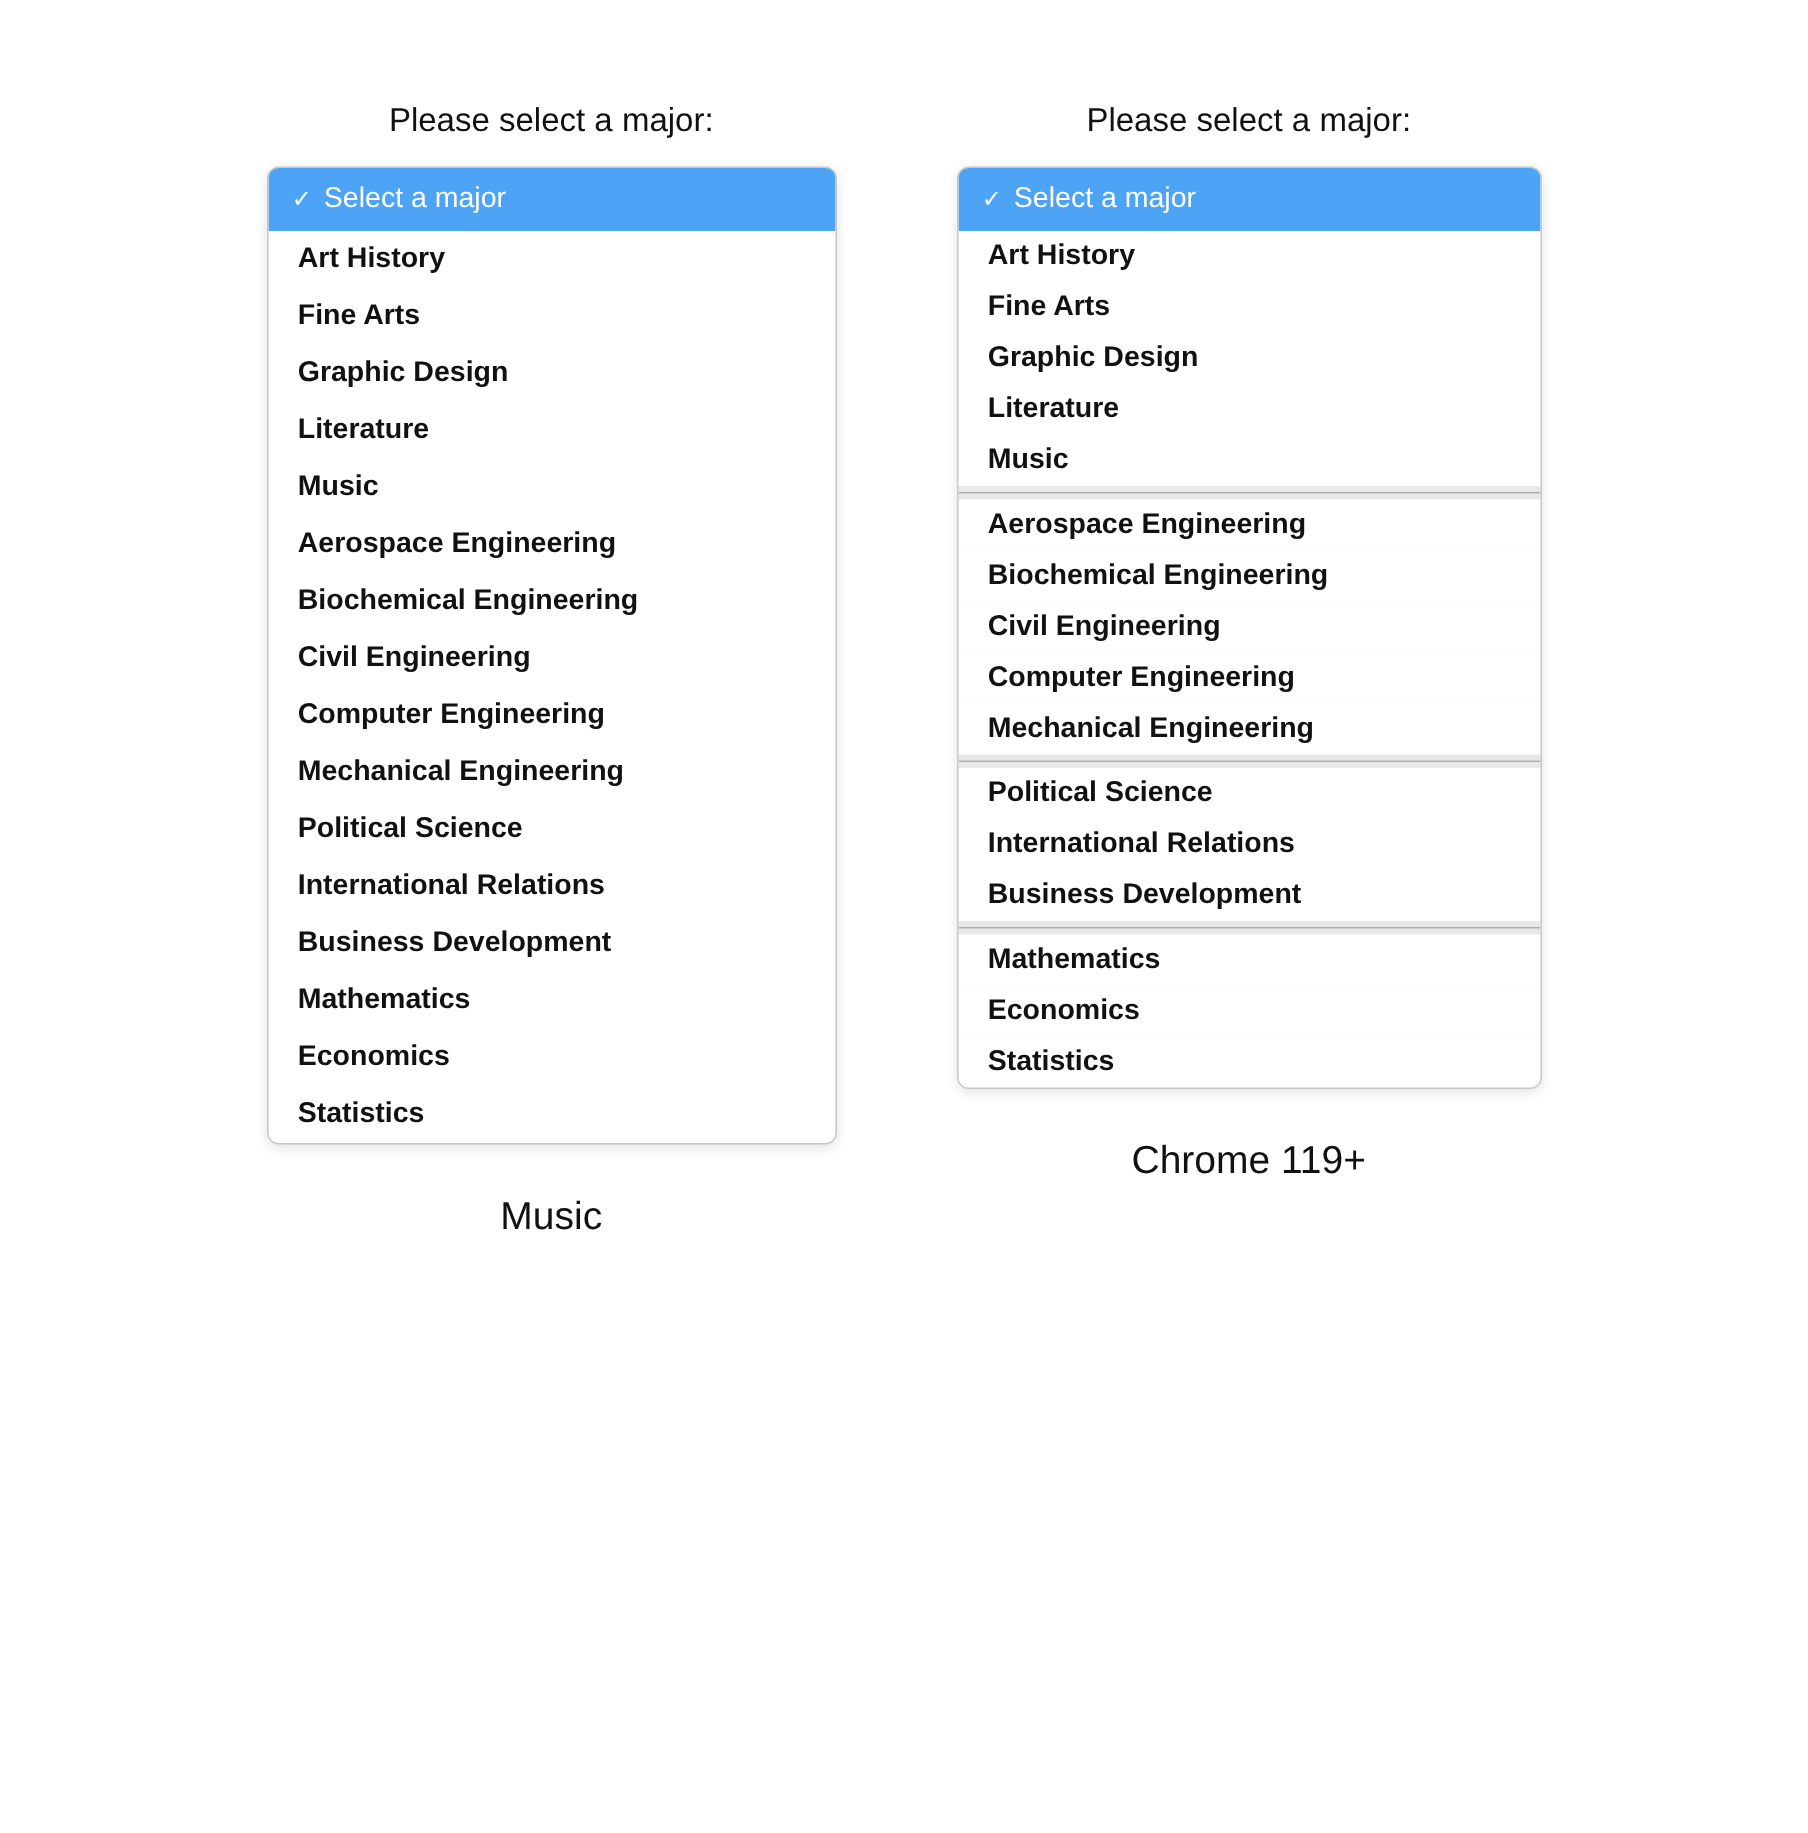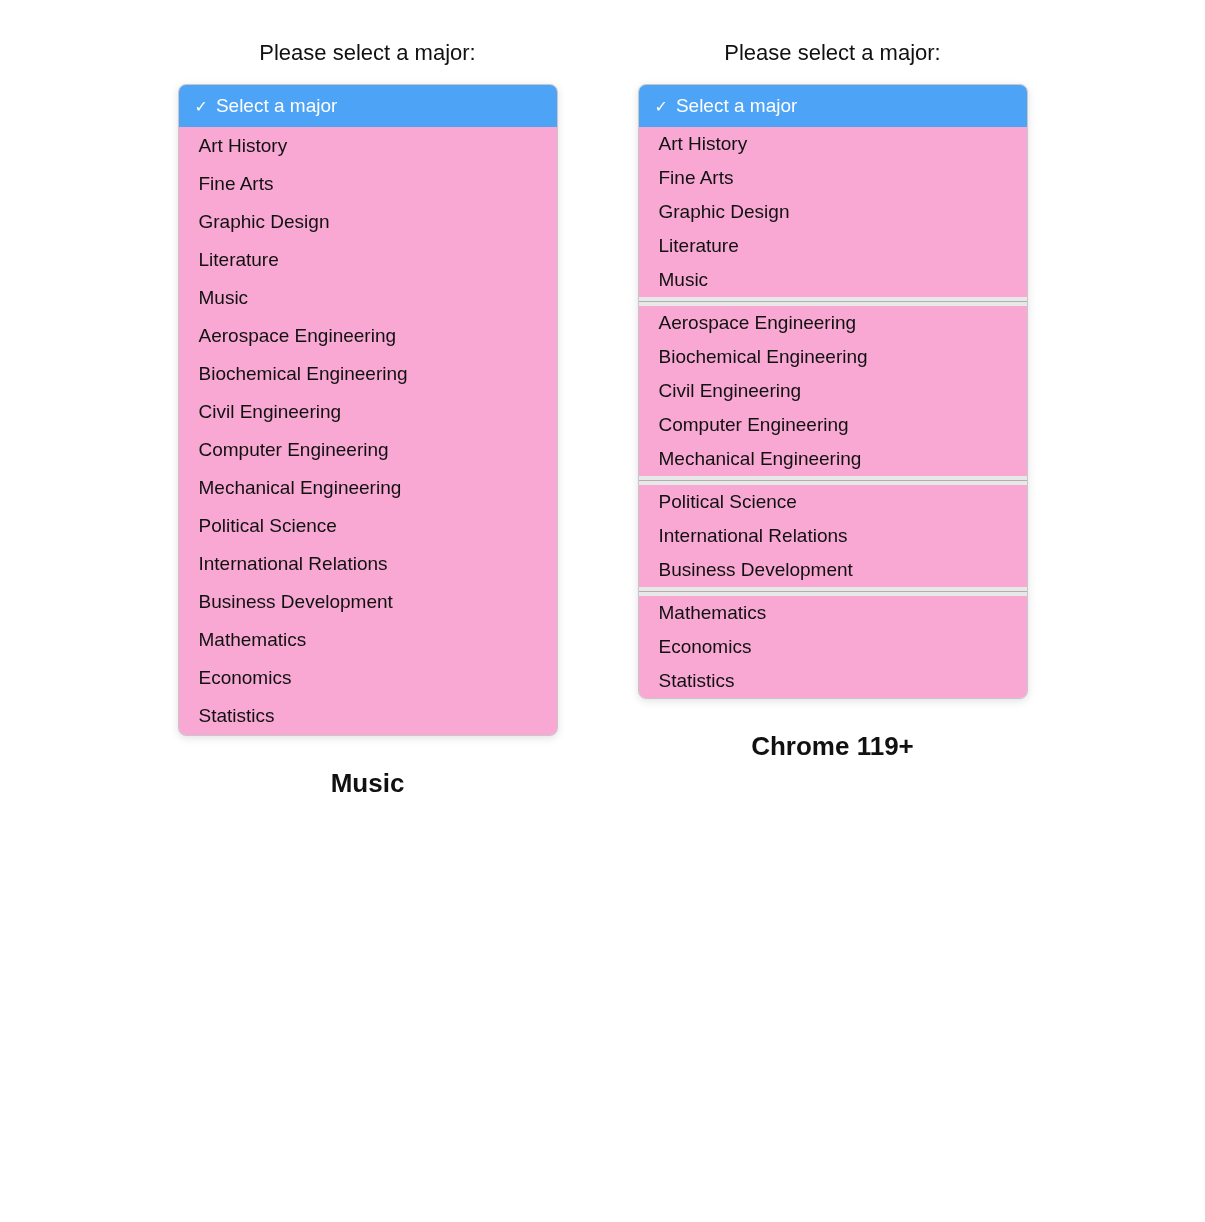--- a/index.html
+++ b/index.html
@@ -21,33 +21,34 @@
       justify-content: center;
       width: 100%;
       max-width: 1160px;
     }
 
     .column {
       display: flex;
       flex-direction: column;
       align-items: center;
       gap: 14px;
+      margin-top: 27px;
     }
 
     .label {
       font-size: 22px;
       font-weight: 500;
       color: #111;
       text-align: center;
       margin-bottom: 4px;
     }
 
     .caption {
       font-size: 26px;
-      font-weight: 700;
+      font-weight: 400;
       color: #111;
       text-align: center;
       margin-top: 18px;
     }
 
     
     .dropdown-box {
       background: #e8e8e8;
       border-radius: 8px;
       overflow: hidden;
@@ -69,25 +70,26 @@
       display: flex;
       align-items: center;
       gap: 8px;
     }
 
     .checkmark {
       font-size: 16px;
     }
 
     .option-item {
-      background: #f9a8d4;
+      background: #ffffff;
       padding: 8px 20px;
       font-size: 19px;
       color: #111;
       cursor: pointer;
+      font-weight: bold;
     }
 
     
     .optgroup-separator {
       height: 1px;
       background: #b0b0b0;
       margin: 4px 0;
     }
 
     .option-item.chrome {

